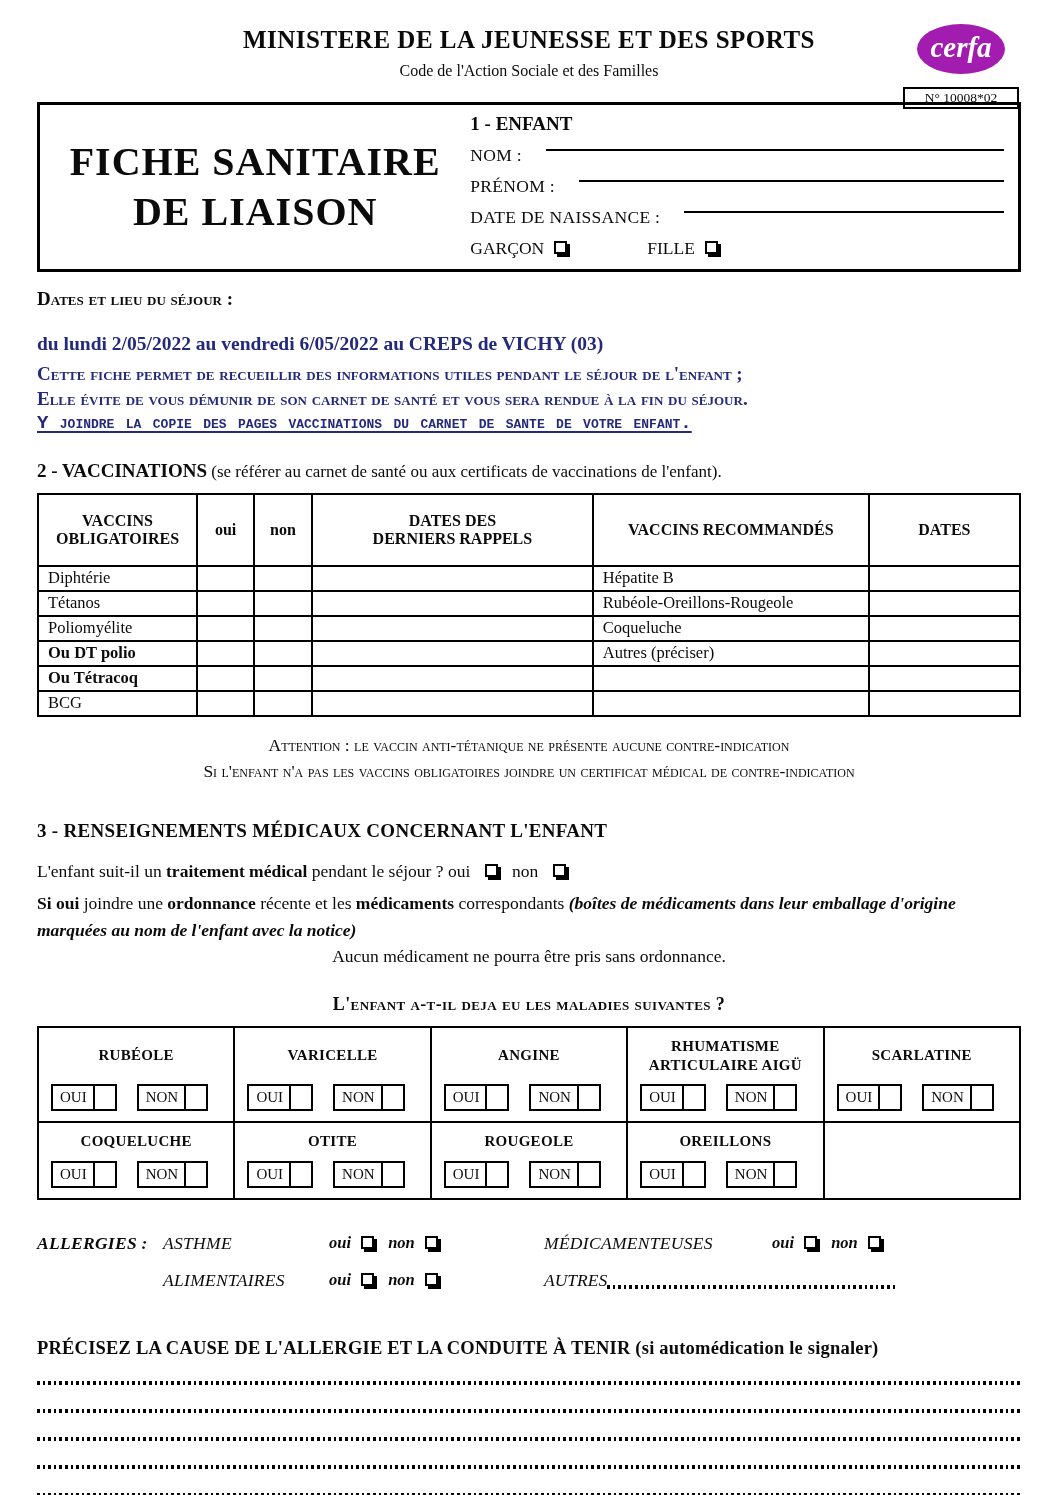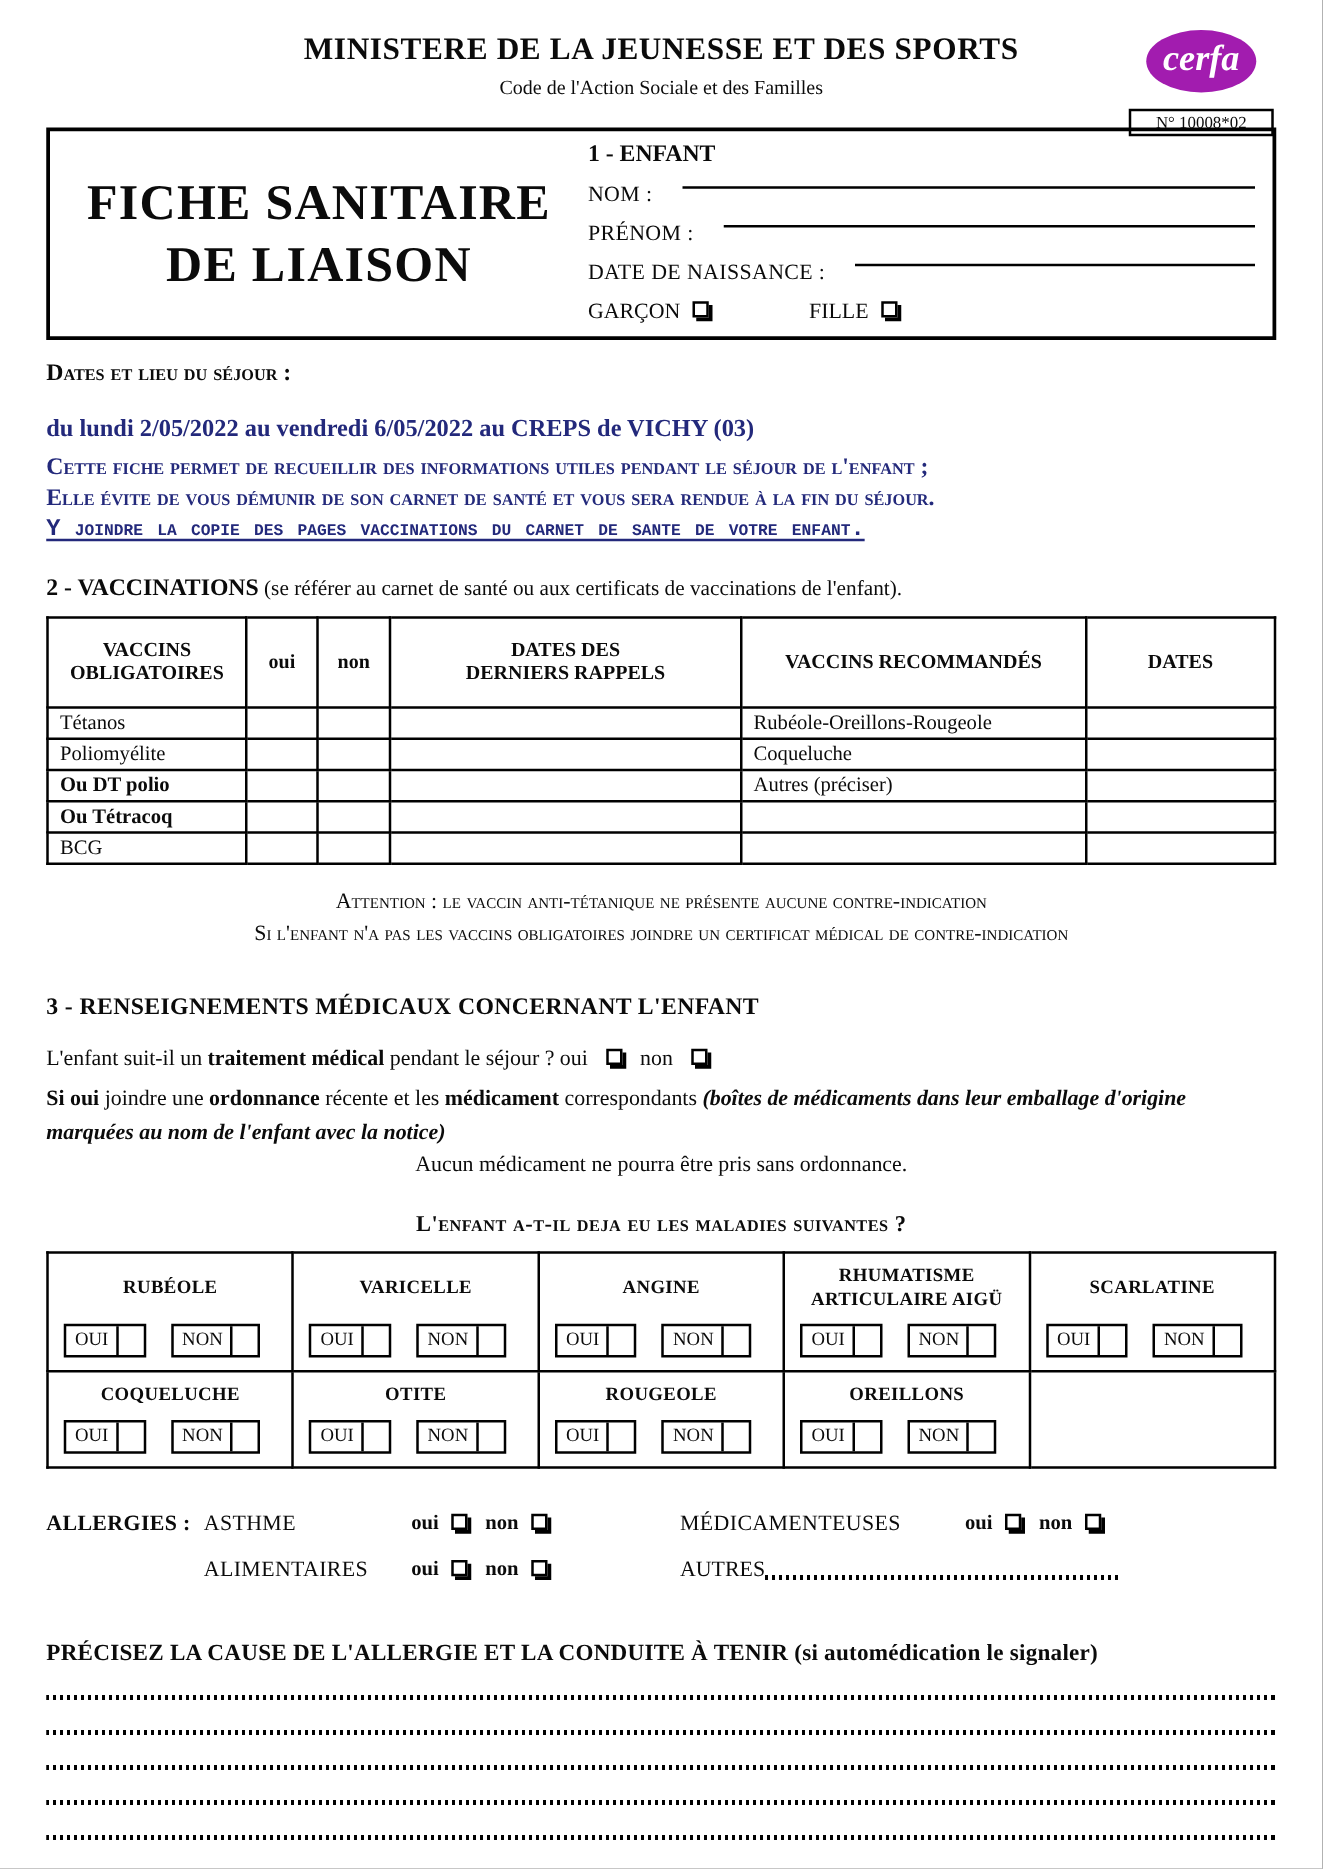--- a/index.html
+++ b/index.html
@@ -65,21 +65,21 @@
   .dis-table td{ border:2.5px solid #000; vertical-align:top; }
   .dis-title{ min-height:52px; display:flex; align-items:center; justify-content:center; text-align:center;
     font-size:15px; font-weight:bold; letter-spacing:.3px; padding:4px 6px 0 6px; line-height:19px; }
   .dis-title.short{ min-height:34px; }
   .dis-boxes{ display:flex; gap:20px; padding:4px 12px 10px 12px; }
   .mini{ display:inline-flex; border:2px solid #000; font-size:15px; background:#fff; }
   .mini .lbl{ padding:3px 6px 3px 7px; }
   .mini .slot{ width:22px; border-left:2px solid #000; }
   
   .allergies{ margin-top:33px; font-size:17.5px; }
-  .a-line{ display:flex; align-items:center; margin-bottom:16px; }
+  .a-line{ display:flex; align-items:center; margin-bottom:16px;font-style:italic; }
   .a-cap{ font-weight:bold; width:126px; letter-spacing:.3px; }
   .a-ind{ width:126px; }
   .a-item1{ width:166px; letter-spacing:.3px; }
   .a-grp{ width:215px; font-weight:bold; font-size:16.5px; }
   .a-item2{ width:228px; letter-spacing:.3px; }
   .autres-wrap{ display:flex; align-items:flex-end; width:352px; }
   .dots-fill{ flex:1; height:4px; margin-bottom:2px;
     background:repeating-linear-gradient(90deg,#000 0 2.6px,transparent 2.6px 5.6px); }
   
   .cause-h{ margin-top:47px; font-weight:bold; font-size:18.5px; letter-spacing:.2px; }
@@ -156,20 +156,28 @@
         <th>VACCINS OBLIGATOIRES</th>
         <th>oui</th>
         <th>non</th>
         <th style="padding:2px 56px;">DATES DES DERNIERS RAPPELS</th>
         <th>VACCINS RECOMMANDÉS</th>
         <th>DATES</th>
       </tr>
     </thead>
     <tbody>
       <tr>
+        <td>Diphtérie</td>
+        <td class="empty"></td>
+        <td class="empty"></td>
+        <td class="empty"></td>
+        <td>Hépatite  B</td>
+        <td class="empty"></td>
+      </tr>
+      <tr>
         <td>Tétanos</td>
         <td class="empty"></td>
         <td class="empty"></td>
         <td class="empty"></td>
         <td>Rubéole-Oreillons-Rougeole</td>
         <td class="empty"></td>
       </tr>
       <tr>
         <td>Poliomyélite</td>
         <td class="empty"></td>
@@ -214,21 +222,21 @@
 
   <div class="med-line">
     <span>L'enfant  suit-il  un </span><span class="b">traitement  médical</span><span> pendant le séjour  ?   </span>
     <span>oui</span>
     <span class="cb"></span>
     <span>non</span>
     <span class="cb"></span>
   </div>
 
   <div class="presc">
-    <span class="b">Si oui</span><span> joindre  une  </span><span class="b">ordonnance</span><span>  récente et les  </span><span class="b">médicament</span><span>  correspondants </span><span class="bi">(boîtes  de  médicaments dans leur emballage d'origine  marquées au nom  de  l'enfant avec  la notice)</span>
+    <span class="b">Si oui</span><span> joindre  une  </span><span class="b">ordonnance</span><span>  récente et les  </span><span class="b">médicaments</span><span>  correspondants </span><span class="bi">(boîtes  de  médicaments dans leur emballage d'origine  marquées au nom  de  l'enfant avec  la notice)</span>
   </div>
   <div class="no-med">Aucun  médicament ne pourra  être  pris sans ordonnance.</div>
 
   <div class="dis-q">L'enfant a-t-il deja eu les maladies  suivantes  ?</div>
 
   <table class="dis-table">
     <tbody>
         <tr>
       <td>
         <div class="dis-title">RUBÉOLE</div>

